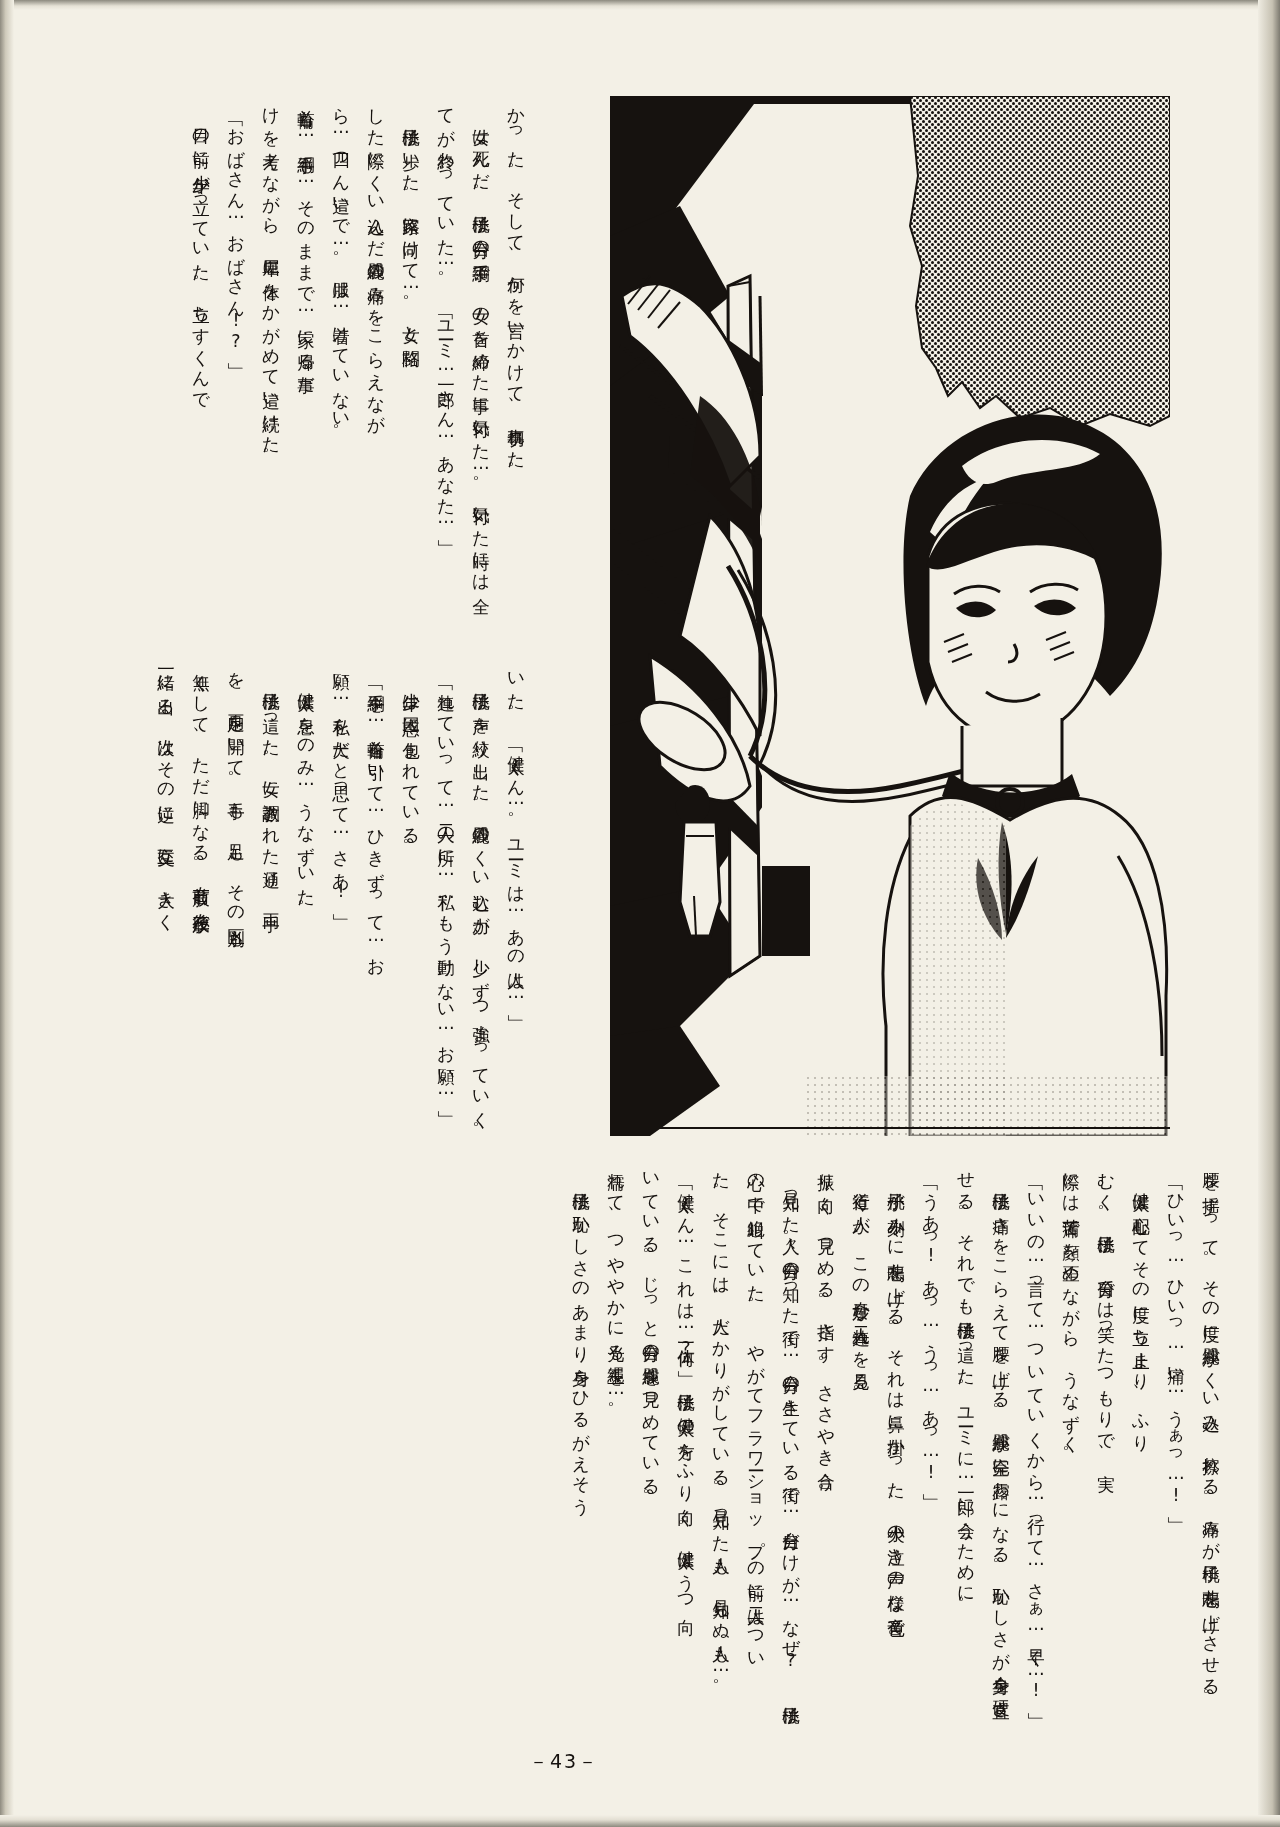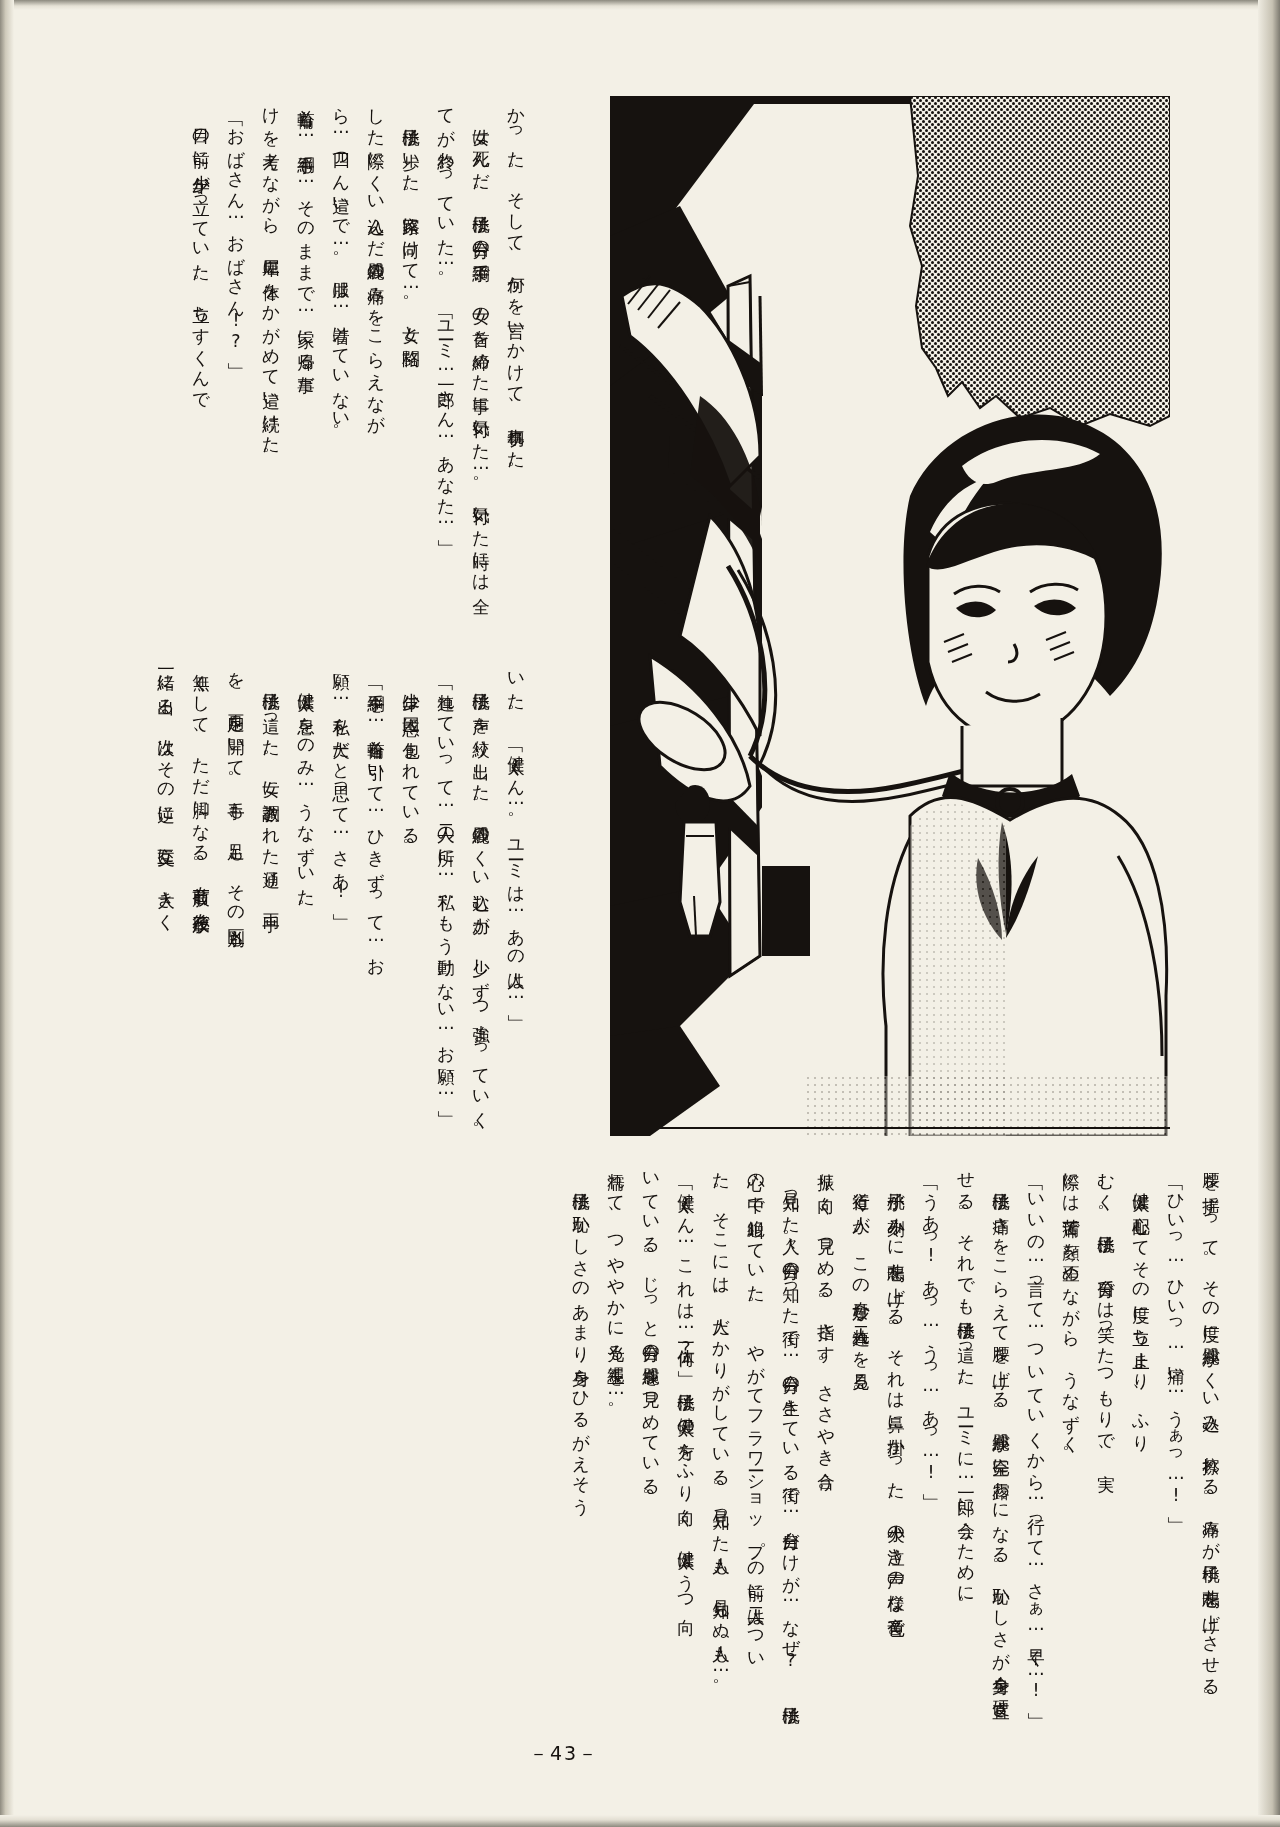--- a/index.html
+++ b/index.html
@@ -89,21 +89,21 @@
     top: 96px;
     width: 560px;
     height: 1040px;
   }
   #illus-svg { display: block; }
 
   
   #page-number {
     position: absolute;
     left: 0;
-    bottom: 60px;
+    bottom: 52px;
     width: 1128px;
     text-align: center;
     font-family: "DejaVu Sans", sans-serif;
     font-size: 19px;
     letter-spacing: 2px;
     color: #16120f;
   }
 </style>
 </head>
 <body>

